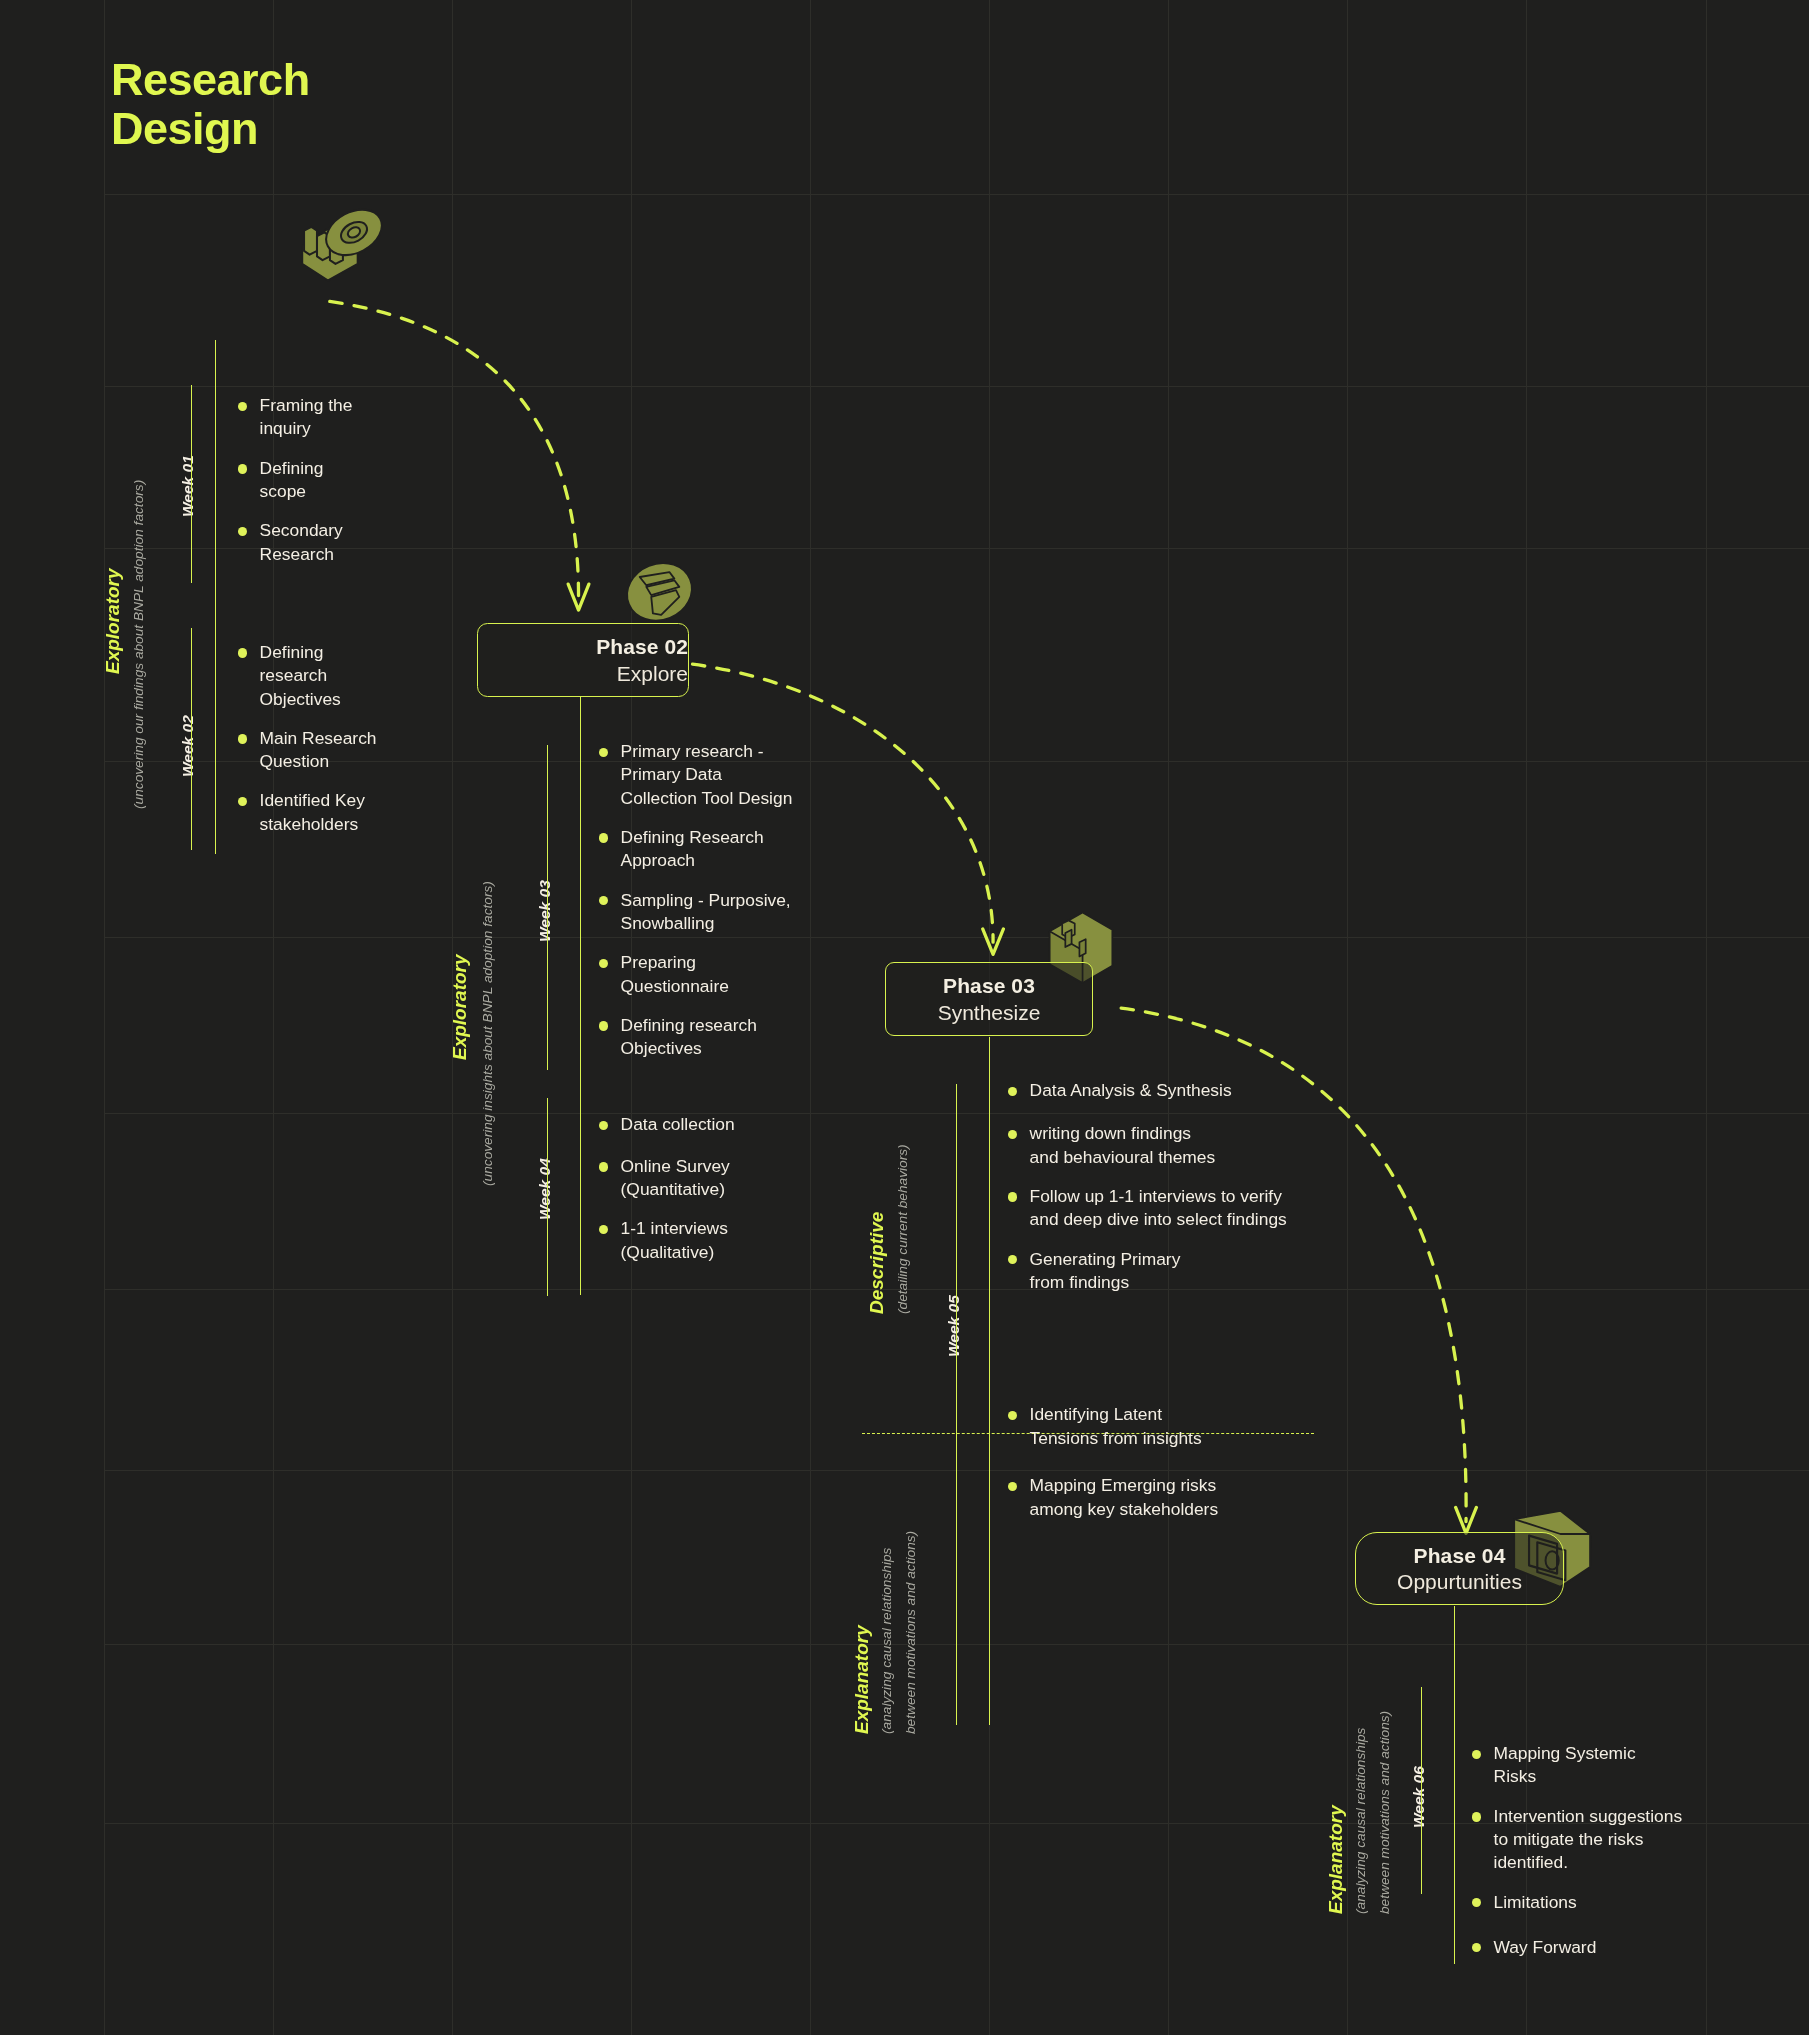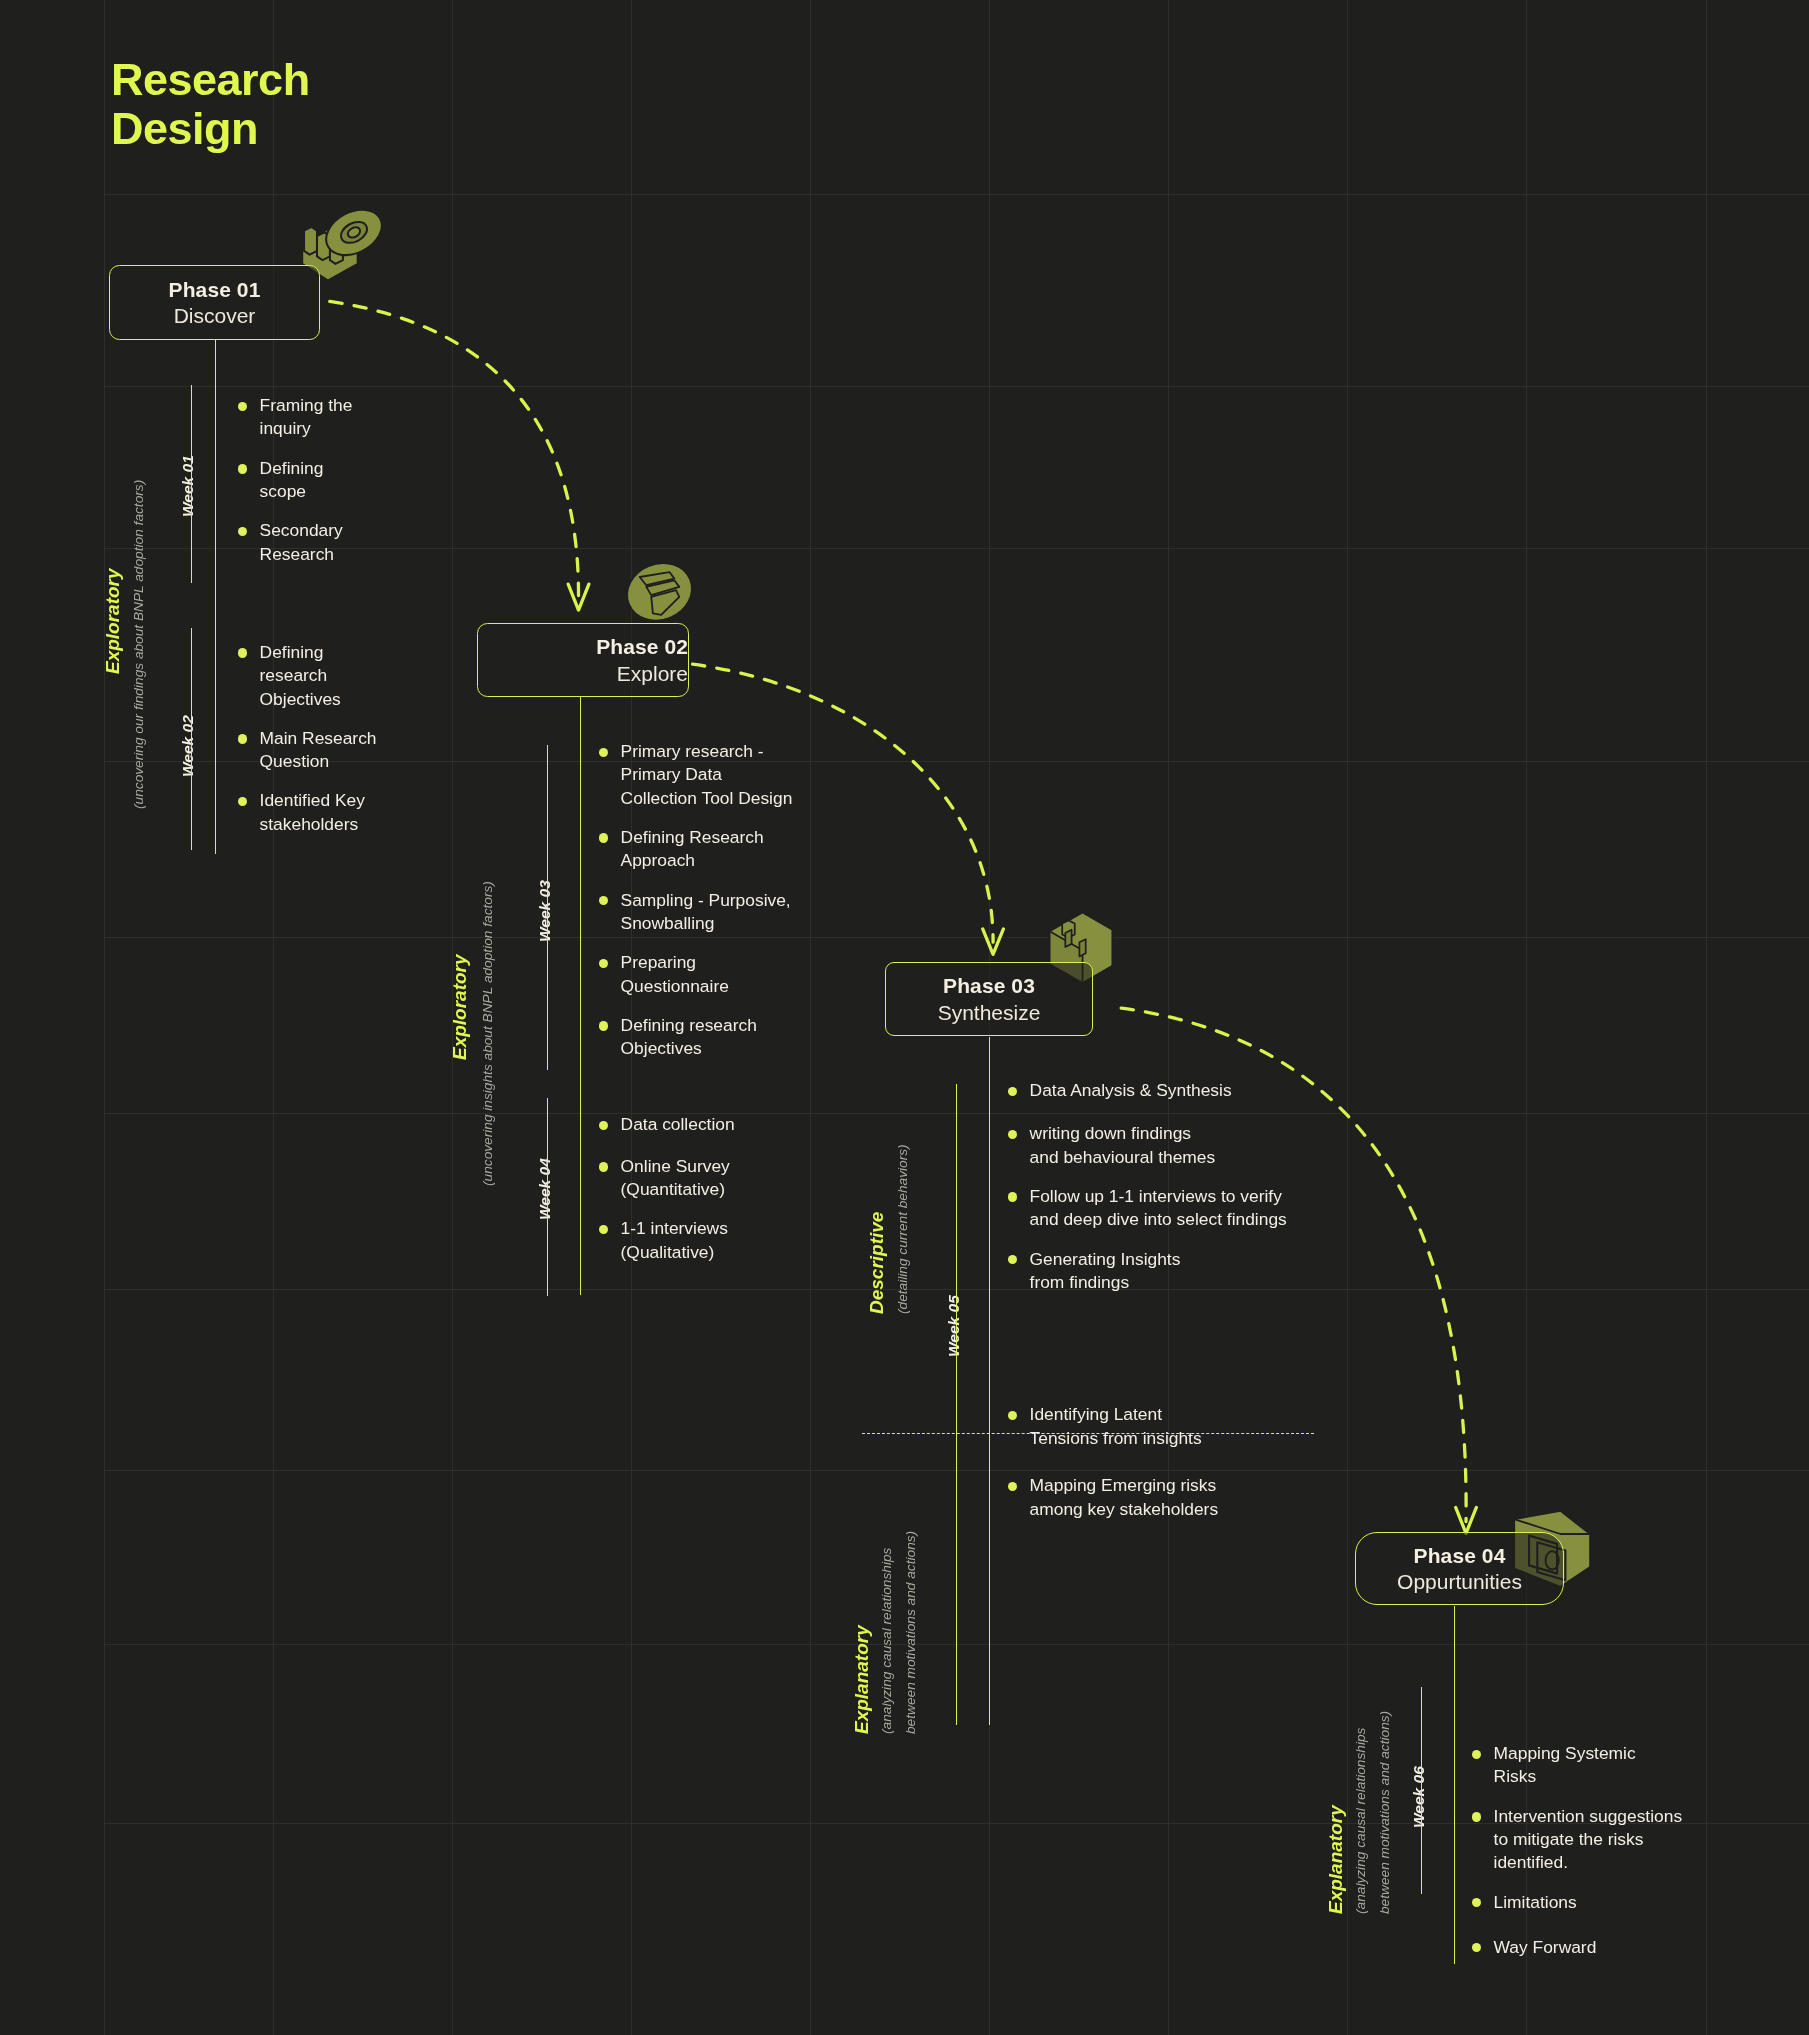--- a/index.html
+++ b/index.html
@@ -144,24 +144,20 @@
     <g fill="#87903f" stroke="#1f1f1e" stroke-width="2.2" stroke-linejoin="round">
       <path d="M16 22 L72 12 L108 40 L108 60 L72 40 L16 50 Z"></path>
       <path d="M16 22 L16 82 L72 104 L72 40 Z" fill="#838c3c" stroke="none"></path>
       <path d="M16 22 L16 82 L72 104 L108 80 L108 40 L72 40 Z" fill="#87903f"></path>
       <path d="M34 42 L68 52 L68 88 L34 78 Z" fill="none" stroke="#1f1f1e" stroke-width="2.6"></path>
       <path d="M44 50 L78 60 L78 96 L44 86 Z" fill="none" stroke="#1f1f1e" stroke-width="2.6"></path>
       <ellipse cx="62" cy="72" rx="8" ry="11" fill="none" stroke="#1f1f1e" stroke-width="2.4"></ellipse>
     </g>
   </svg>
 
-  <div class="phase-card" style="left:109px;top:265px;width:211px;height:75px;">
-    <div class="phase-num">Phase 01</div>
-    <div class="phase-sub">Discover</div>
-  </div>
   <div class="stem" style="left:215px;top:340px;height:514px;"></div>
 
   <div class="wk-line" style="left:191px;top:385px;height:198px;"></div>
   <div class="rot" style="left:179px;top:517px;">
     <span class="wklabel">Week 01</span>
   </div>
 
   <div class="wk-line" style="left:191px;top:628px;height:222px;"></div>
   <div class="rot" style="left:179px;top:777px;">
     <span class="wklabel">Week 02</span>
@@ -313,21 +309,21 @@
         <span class="btext">writing down findings
 and behavioural themes</span>
       </div>
     <div class="bullet" style="margin-top:12.2px">
         <span class="dot"></span>
         <span class="btext">Follow up 1-1 interviews to verify
 and deep dive into select findings</span>
       </div>
     <div class="bullet" style="margin-top:12.2px">
         <span class="dot"></span>
-        <span class="btext">Generating Insights
+        <span class="btext">Generating Primary
 from findings</span>
       </div>
     <div class="bullet" style="margin-top:109px">
         <span class="dot"></span>
         <span class="btext">Identifying Latent
 Tensions from insights</span>
       </div>
     <div class="bullet" style="margin-top:24.5px">
         <span class="dot"></span>
         <span class="btext">Mapping Emerging risks

